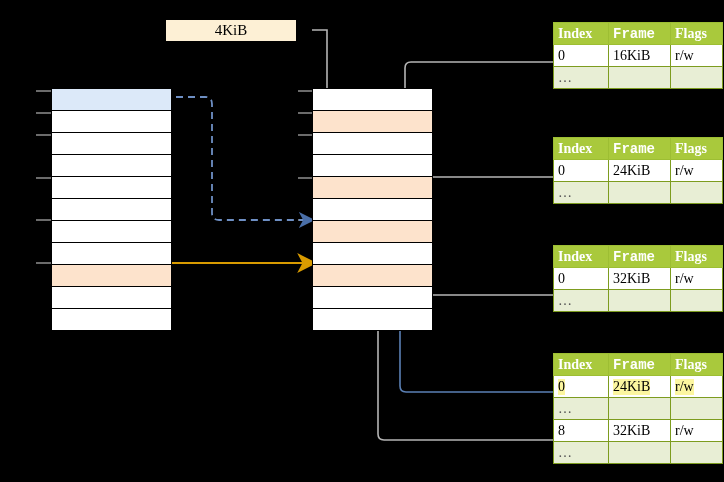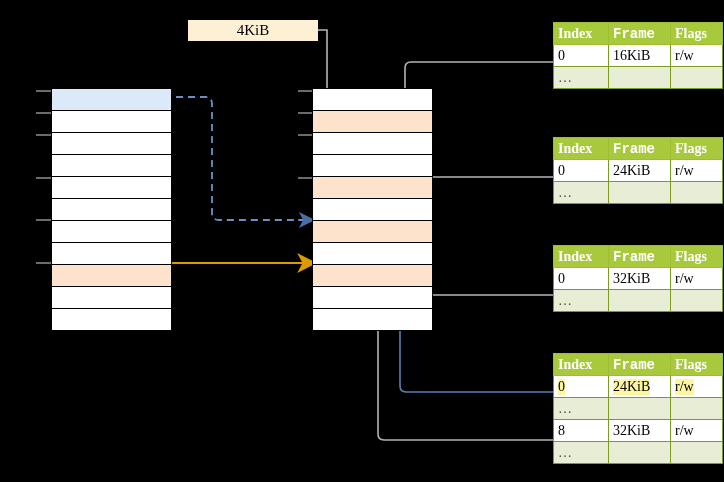--- a/index.html
+++ b/index.html
@@ -110,21 +110,21 @@
 
     <path d="M556,392 L406,392 Q400,392 400,386 L400,224" fill="none" stroke="#5b80b5" stroke-width="1.6" marker-end="url(#ar-blue)"></path>
 
     <path d="M556,440 L384,440 Q378,440 378,434 L378,268" fill="none" stroke="#b5b5b5" stroke-width="1.6" marker-end="url(#ar-gray)"></path>
 
     <path d="M176,97 L205,97 Q212,97 212,104 L212,213 Q212,220 219,220 L306,220" fill="none" stroke="#6e8fc4" stroke-width="1.8" stroke-dasharray="7,5" marker-end="url(#ar-blue)"></path>
 
     <path d="M58,263 L306,263" fill="none" stroke="#d99b00" stroke-width="2.2" marker-end="url(#ar-orange)"></path>
   </svg>
 
-  <div class="sizelabel" style="left:188px;top:20px;width:130px;height:21px;">
+  <div class="sizelabel" style="left:166px;top:20px;width:130px;height:21px;">
     <span>4KiB</span>
   </div>
 
   <div class="celltable" style="left:51px;top:88px;width:121px;height:243px;">
     <div class="row blue" style="height:22px;"></div>
     <div class="row" style="height:22px;"></div>
     <div class="row" style="height:22px;"></div>
     <div class="row" style="height:22px;"></div>
     <div class="row" style="height:22px;"></div>
     <div class="row" style="height:22px;"></div>

